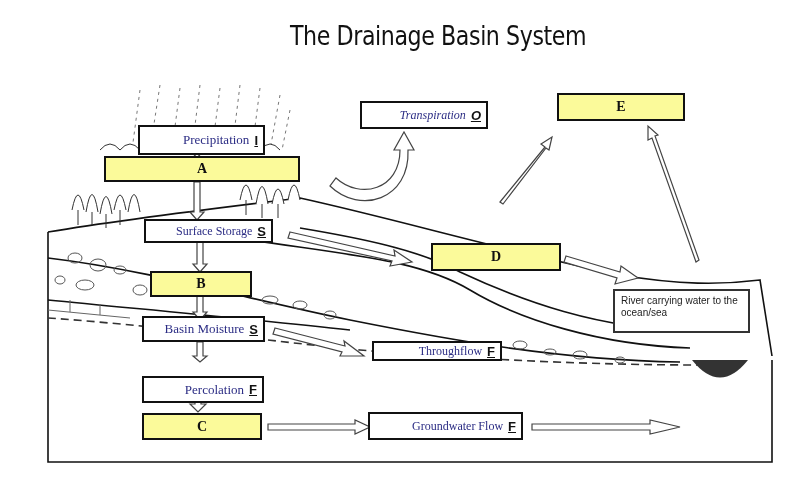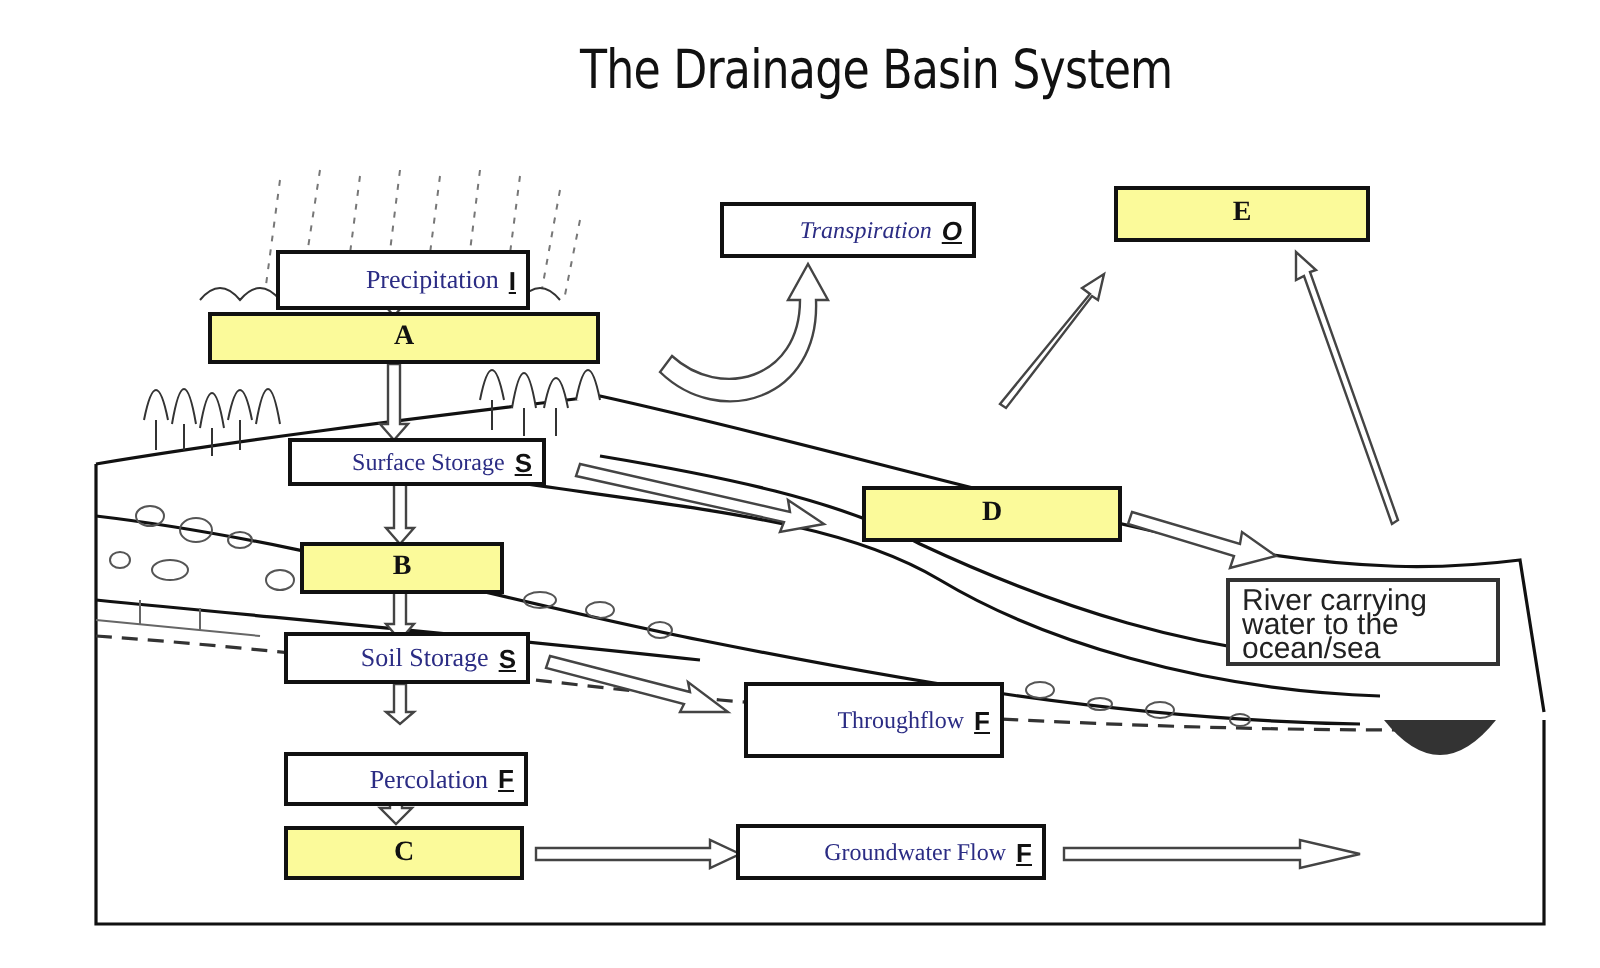--- a/index.html
+++ b/index.html
@@ -2,21 +2,21 @@
 <html><head>
 <meta charset="utf-8">
 <style>
   html, body { margin:0; padding:0; background:#ffffff; }
   body { width:800px; height:484px; position:relative; overflow:hidden; font-family:"DejaVu Serif", serif; }
   #scene { position:absolute; left:0; top:0; width:800px; height:484px; }
   .title { position:absolute; left:290px; top:20px; width:280px; text-align:center; font-family:"DejaVu Sans", sans-serif; font-size:27px; letter-spacing:-0.5px; color:#111; transform:scaleX(0.82); transform-origin:left top; white-space:nowrap; font-weight:normal; }
   .box { position:absolute; border:2px solid #111; background:#fff; box-sizing:border-box; display:flex; align-items:center; justify-content:flex-end; padding-right:5px; color:#2b2c84; font-family:"Liberation Serif", serif; font-size:13px; white-space:nowrap; }
   .box .tag { color:#111; font-family:"Liberation Sans", sans-serif; font-weight:bold; text-decoration:underline; margin-left:5px; font-size:13px; }
   .ybox { position:absolute; border:2.5px solid #111; background:#fbfa9a; box-sizing:border-box; display:flex; align-items:center; justify-content:center; font-family:"Liberation Serif", serif; font-weight:bold; font-size:14px; color:#111; }
-  .note { position:absolute; border:2px solid #333; background:#fff; box-sizing:border-box; font-family:"Liberation Sans", sans-serif; font-size:15px; color:#222; padding:4px 6px; line-height:12px; }
+  .note { position:absolute; border:2px solid #333; background:#fff; box-sizing:border-box; font-family:"Liberation Sans", sans-serif; font-size:10px; color:#222; padding:4px 6px; line-height:12px; }
 </style>
 </head>
 <body>
 
 <svg id="scene" viewBox="0 0 800 484" xmlns="http://www.w3.org/2000/svg">
 
   <g stroke="#777" stroke-width="1" stroke-dasharray="3 4">
     <line x1="140" y1="90" x2="132" y2="150"></line>
       <line x1="160" y1="85" x2="150" y2="150"></line>
     <line x1="180" y1="88" x2="172" y2="150"></line>
@@ -115,25 +115,25 @@
   <span>D</span>
 </div>
 
 <div class="ybox" style="left:150px;top:271px;width:102px;height:26px;">
   <span>B</span>
 </div>
 
 <div class="note" style="left:613px;top:289px;width:137px;height:44px;">River carrying water to the ocean/sea</div>
 
 <div class="box" style="left:142px;top:316px;width:123px;height:26px;">
-  <span>Soil Storage</span>
+  <span>Basin Moisture</span>
   <span class="tag">S</span>
 </div>
 
-<div class="box" style="left:372px;top:341px;width:130px;height:38px;font-size:12px;">
+<div class="box" style="left:372px;top:341px;width:130px;height:20px;font-size:12px;">
   <span>Throughflow</span>
   <span class="tag">F</span>
 </div>
 
 <div class="box" style="left:142px;top:361px;width:122px;height:27px;margin-top:15px;">
   <span>Percolation</span>
   <span class="tag">F</span>
 </div>
 
 <div class="ybox" style="left:142px;top:413px;width:120px;height:27px;">

